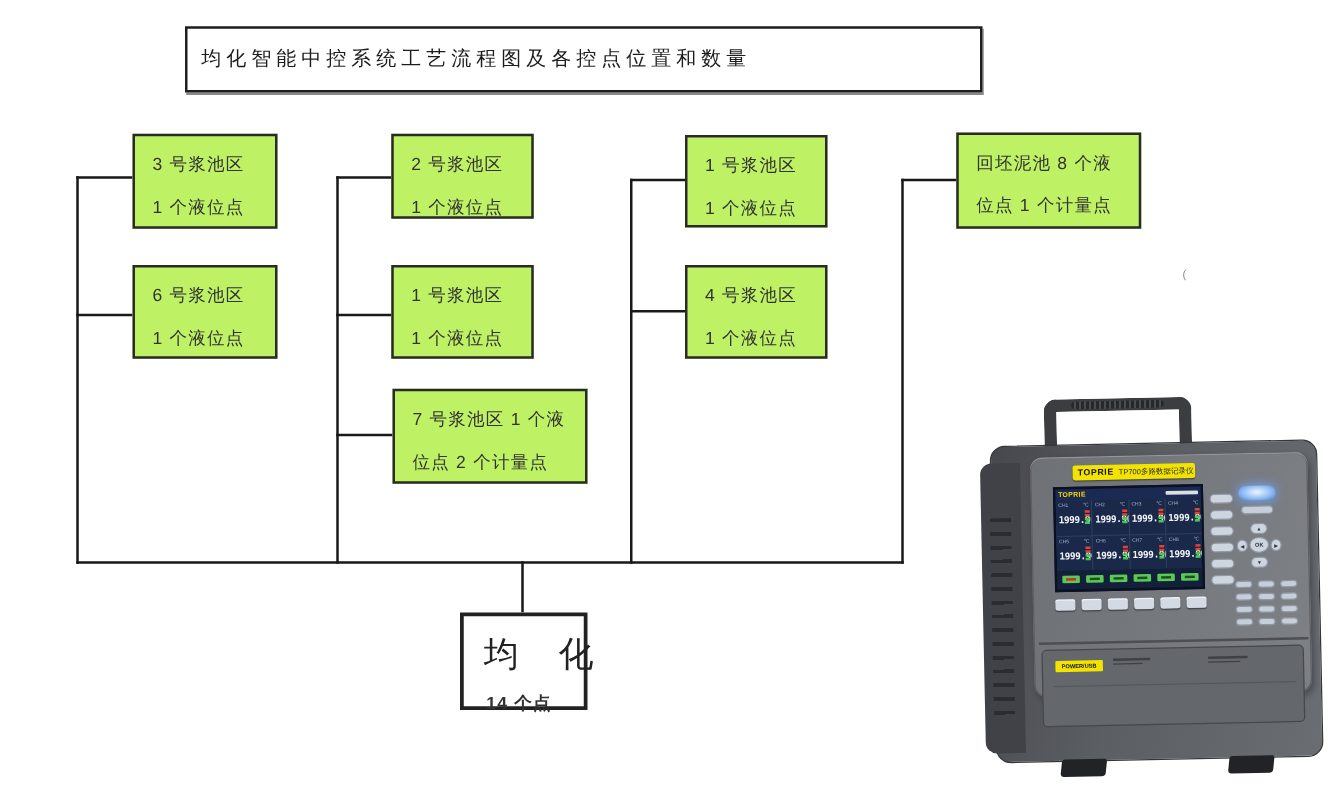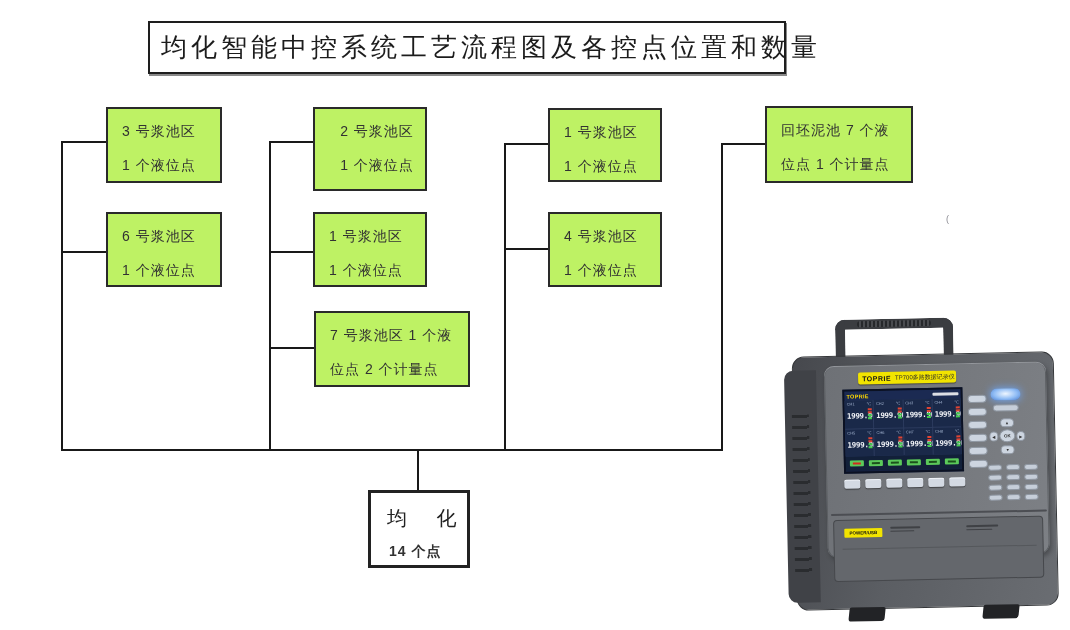--- a/index.html
+++ b/index.html
@@ -3,38 +3,38 @@
 <meta charset="utf-8">
 <style>
   html,body{margin:0;padding:0;background:#ffffff;}
   body{font-family:"Liberation Sans","DejaVu Sans",sans-serif;}
   #canvas{position:relative;width:1070px;height:630px;background:#ffffff;overflow:hidden;}
 
   
   .titlebox{position:absolute;left:148px;top:21px;width:634px;height:49px;
     border:2px solid #1e1e1e;box-shadow:1px 2px 0 rgba(40,40,40,.55);background:#fff;
     display:flex;align-items:center;}
-  .titlebox span{font-size:26px;letter-spacing:4px;color:#1c1c1c;padding-left:11px;white-space:nowrap;}
+  .titlebox span{font-size:16px;letter-spacing:4px;color:#1c1c1c;padding-left:11px;white-space:nowrap;}
 
   .node{position:absolute;background:#bef264;border:2px solid #2a2a2a;box-sizing:border-box;}
   .node .nl1{margin:14px 0 0 14px;font-size:14px;letter-spacing:1px;color:#323232;white-space:nowrap;}
   .node .nl2{margin:16px 0 0 14px;font-size:14px;letter-spacing:1px;color:#323232;white-space:nowrap;}
 
   .b-p3{left:106px;top:107px;width:116px;height:76px;}
   .b-p6{left:106px;top:212px;width:116px;height:75px;}
-  .b-p2{left:313px;top:107px;width:114px;height:84px;text-align:center;}
+  .b-p2{left:313px;top:107px;width:114px;height:68px;}
   .b-p5{left:313px;top:212px;width:114px;height:75px;}
   .b-p7{left:314px;top:311px;width:156px;height:76px;}
   .b-p1{left:548px;top:108px;width:114px;height:74px;}
   .b-p4{left:548px;top:212px;width:114px;height:75px;}
   .b-hp{left:765px;top:106px;width:148px;height:77px;}
 
   .sinkbox{position:absolute;left:368px;top:490px;width:102px;height:78px;
     background:#fff;border:3px solid #222;box-sizing:border-box;}
-  .sinkbox .sl1{margin:12px 0 0 16px;font-size:20px;letter-spacing:12px;color:#222;white-space:nowrap;}
+  .sinkbox .sl1{margin:12px 0 0 16px;font-size:28px;letter-spacing:12px;color:#222;white-space:nowrap;}
   .sinkbox .sl2{margin:11px 0 0 18px;font-size:14px;letter-spacing:1px;color:#323232;font-weight:600;}
 
   .vline,.hline{position:absolute;background:#191919;}
 
   .straymark{position:absolute;left:946px;top:214px;font-size:9px;color:#8a8a92;}
 
   
   .device{position:absolute;left:786px;top:310px;width:282px;height:316px;transform:rotate(-1.2deg);}
   .dv-handle{position:absolute;left:52px;top:8px;width:118px;height:42px;
     border:10px solid #3b3d41;border-bottom:none;border-radius:10px 10px 0 0;box-sizing:border-box;}
@@ -151,21 +151,21 @@
   </div>
   <div class="node b-p1">
     <div class="nl1">1 号浆池区</div>
     <div class="nl2">1 个液位点</div>
   </div>
   <div class="node b-p4">
     <div class="nl1">4 号浆池区</div>
     <div class="nl2">1 个液位点</div>
   </div>
   <div class="node b-hp">
-    <div class="nl1">回坯泥池 7 个液</div>
+    <div class="nl1">回坯泥池 8 个液</div>
     <div class="nl2">位点 1 个计量点</div>
   </div>
 
   <div class="sinkbox">
     <div class="sl1">均 化</div>
     <div class="sl2">14 个点</div>
   </div>
 
   <div class="straymark">(</div>
 

